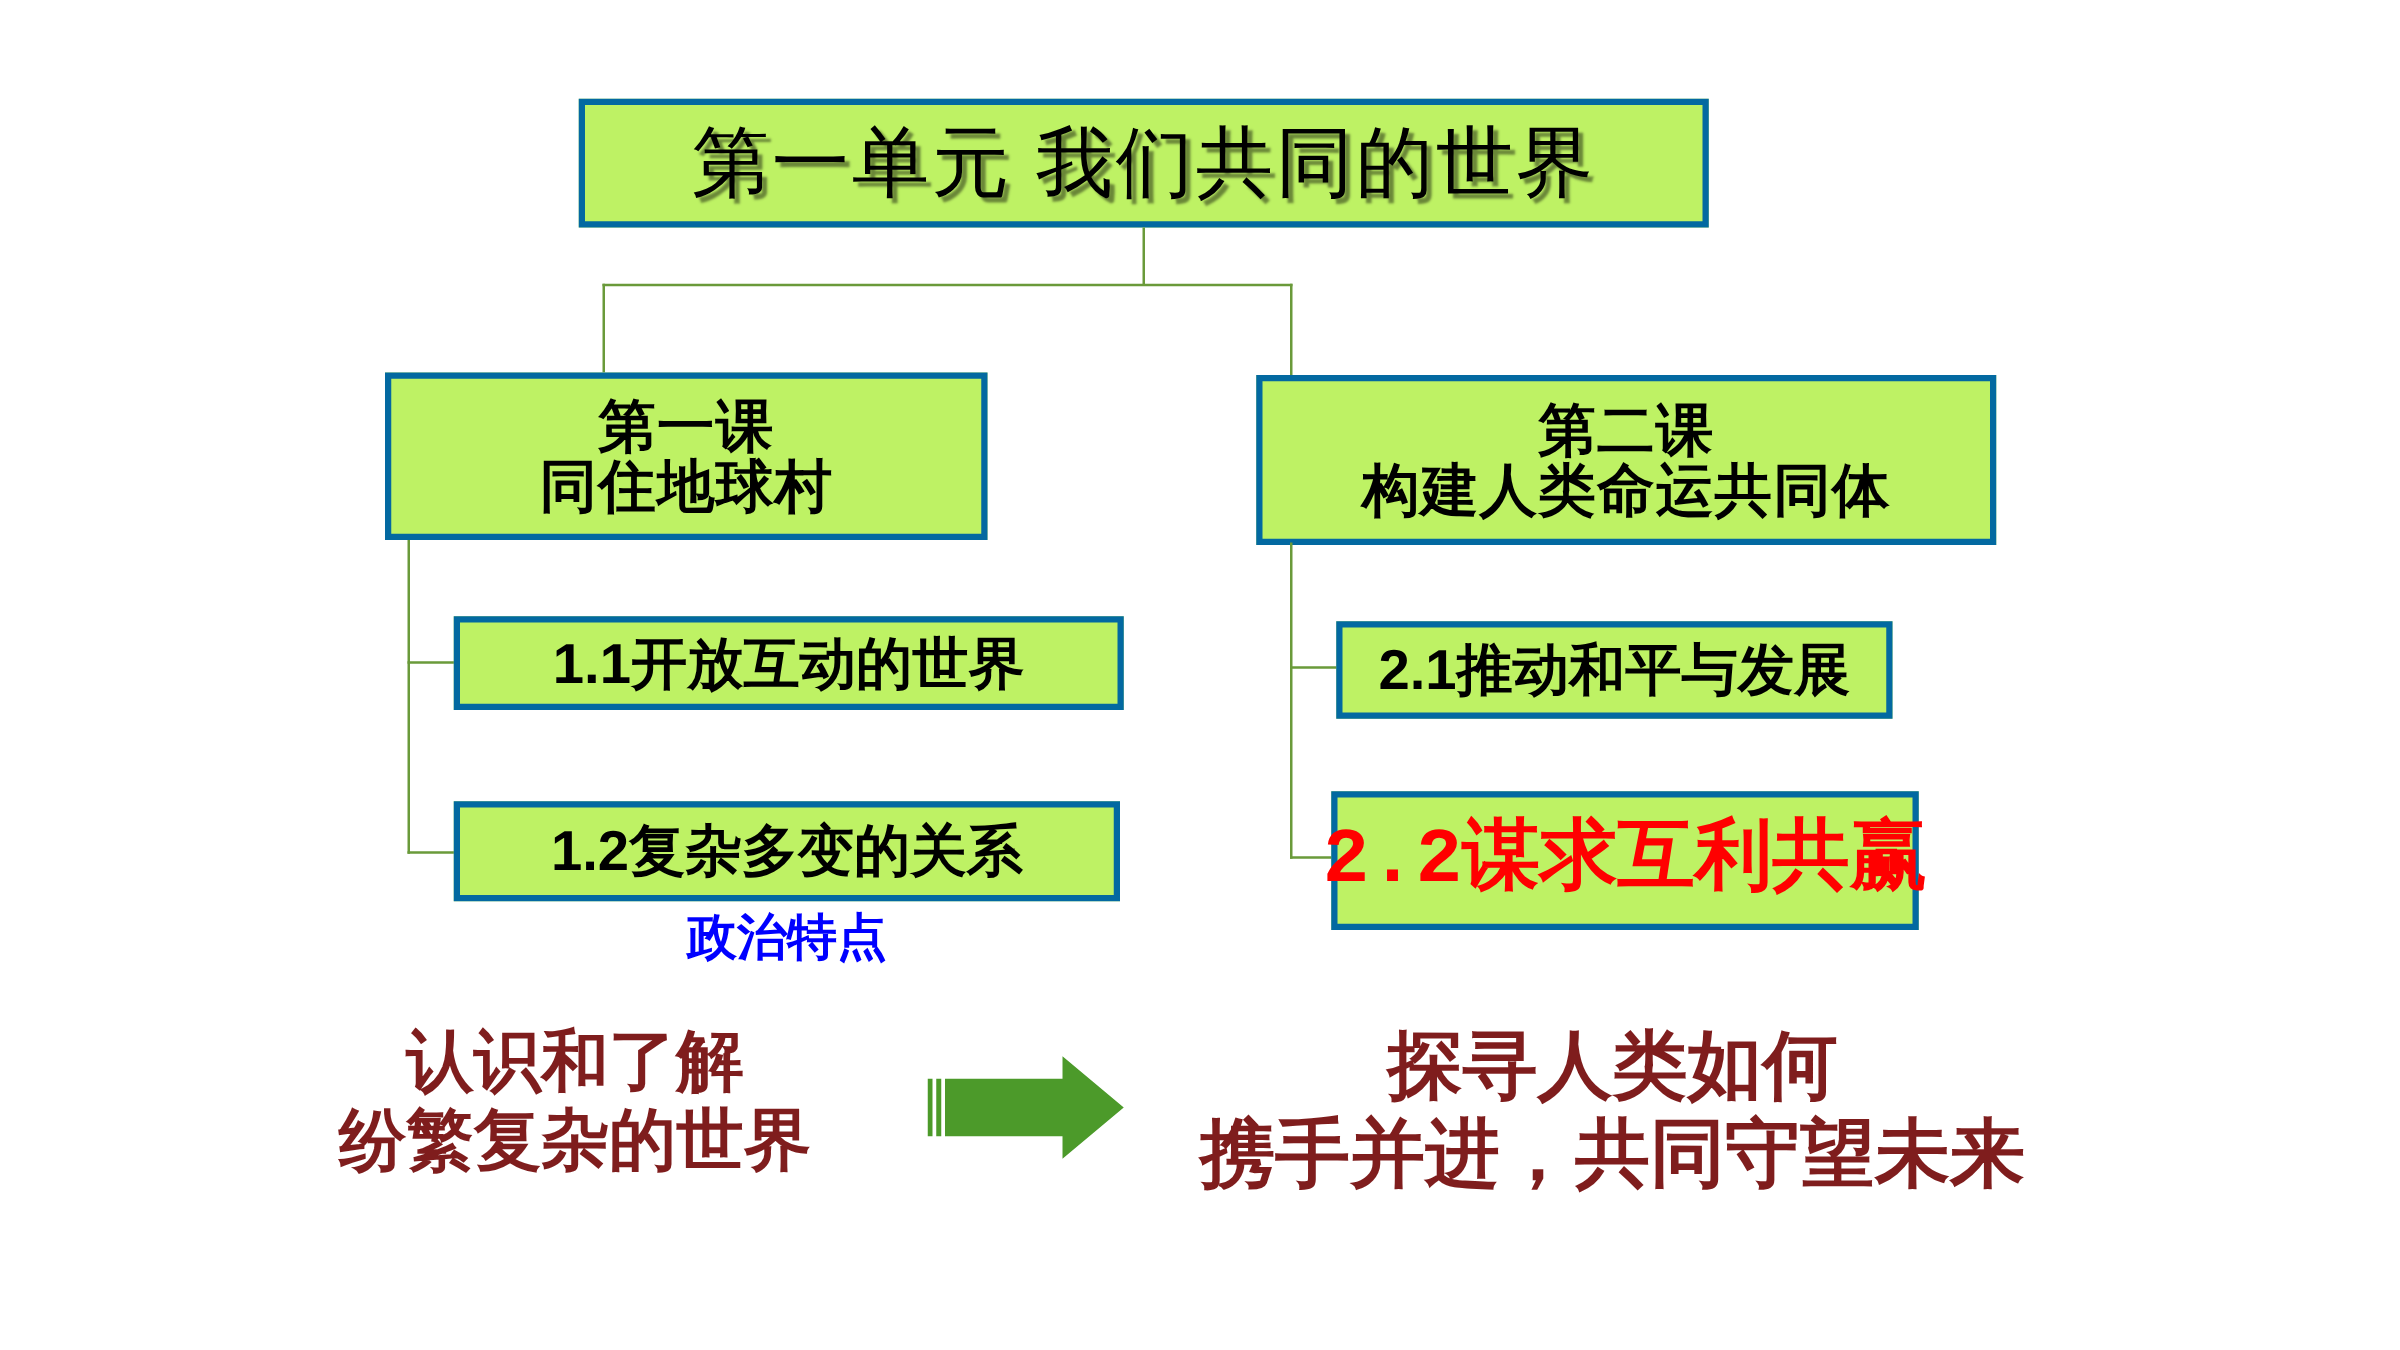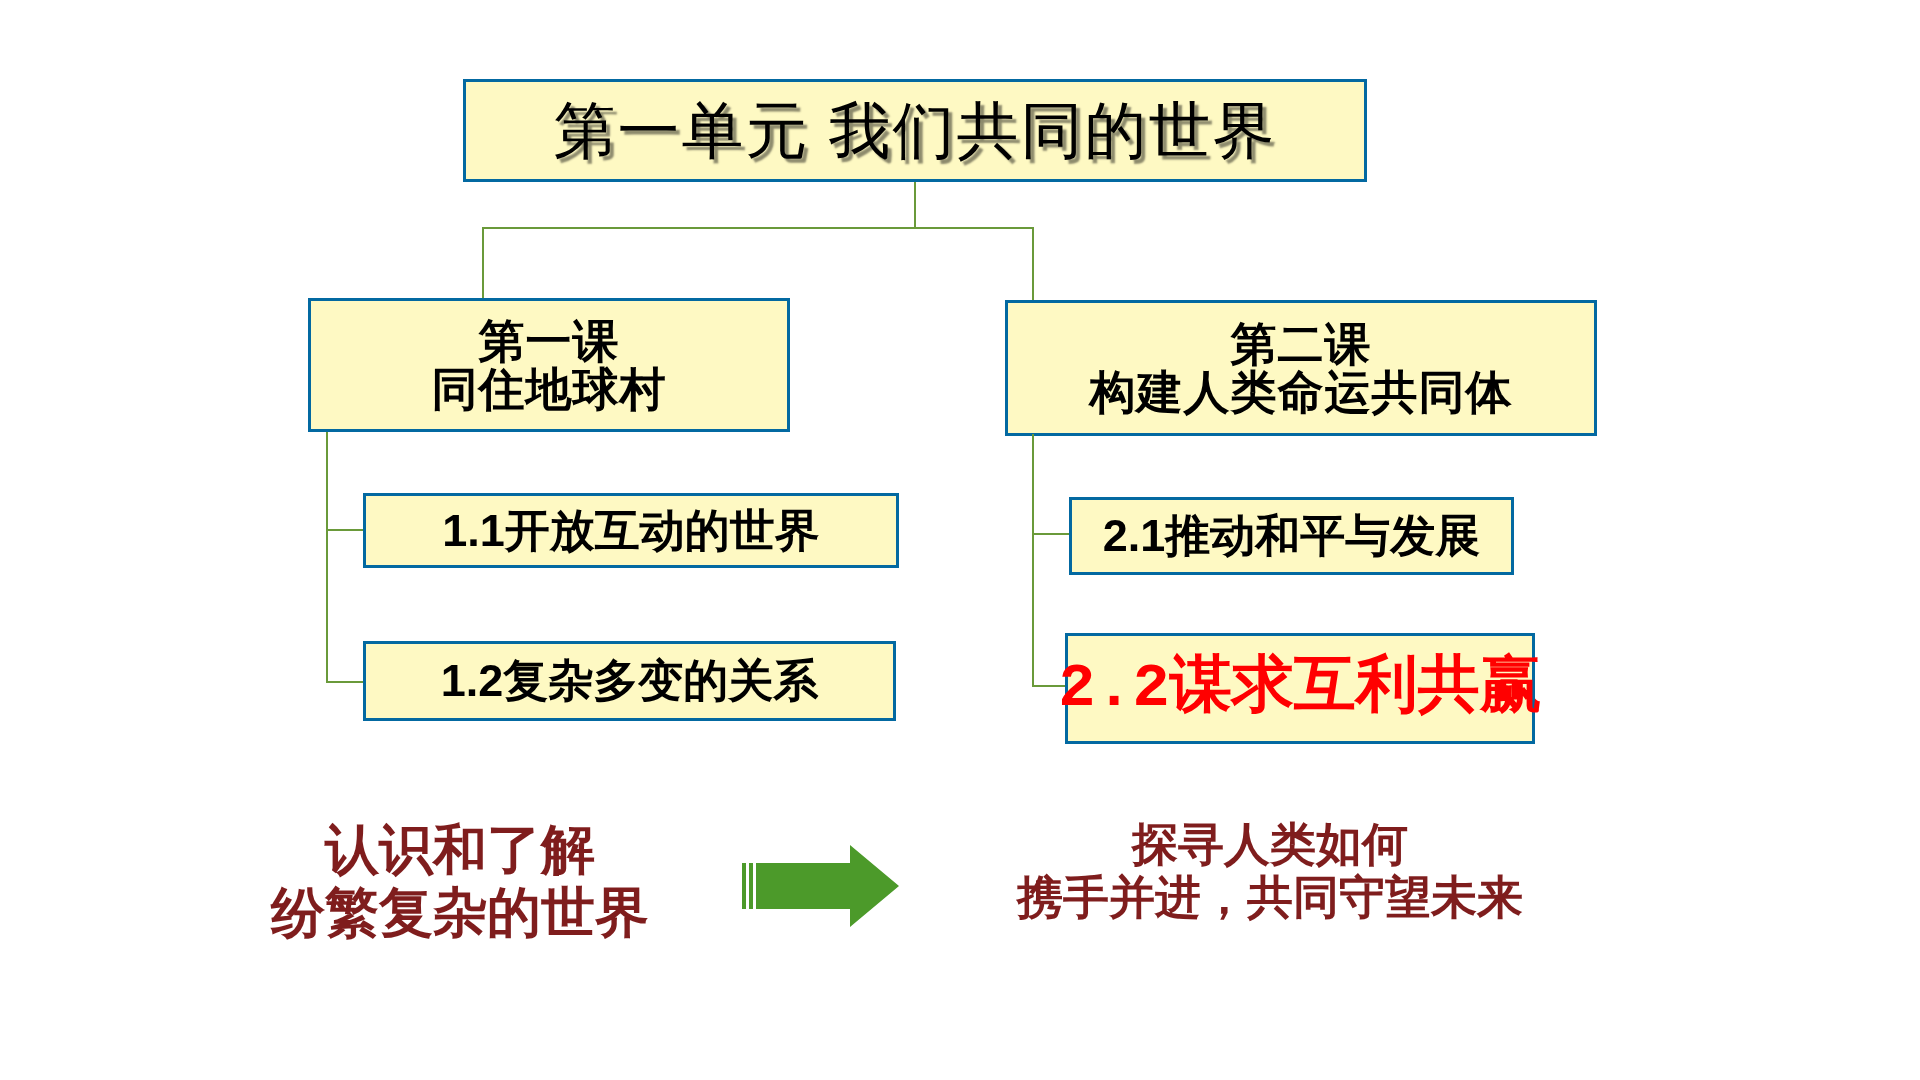--- a/index.html
+++ b/index.html
@@ -14,22 +14,22 @@
     overflow: hidden;
   }
   #slide {
     position: relative;
     width: 1920px;
     height: 1080px;
     background: #ffffff;
   }
   .box {
     position: absolute;
-    background: #fef9c3;
-    border: 3px solid #0369a1;
+    background: #bef264;
+    border: 5px solid #0369a1;
     box-sizing: border-box;
     display: flex;
     flex-direction: column;
     align-items: center;
     justify-content: center;
     text-align: center;
     color: #000000;
     font-weight: bold;
     line-height: 1.05;
     white-space: nowrap;
@@ -131,24 +131,24 @@
     line-height: 1.16;
     text-align: center;
   }
   #caption-left {
     left: 200px;
     top: 818px;
     width: 520px;
     font-size: 54px;
   }
   #caption-right {
-    left: 930px;
+    left: 950px;
     top: 818px;
     width: 680px;
-    font-size: 46px;
+    font-size: 60px;
   }
   .caption-red .line { display: block; }
   
   #flow-arrow {
     position: absolute;
     left: 742px;
     top: 843px;
     width: 160px;
     height: 86px;
   }
@@ -179,20 +179,21 @@
   <div class="connector h" style="left:326px; top:529px; width:38px; height:2px;"></div>
   <div class="connector h" style="left:326px; top:681px; width:38px; height:2px;"></div>
 
   <div class="connector v" style="left:1032px; top:434px; width:2px; height:253px;"></div>
   <div class="connector h" style="left:1032px; top:533px; width:38px; height:2px;"></div>
   <div class="connector h" style="left:1032px; top:685px; width:34px; height:2px;"></div>
 
   <div class="box subtopic" id="sub-11">1.1开放互动的世界</div>
 
   <div class="box subtopic" id="sub-12">1.2复杂多变的关系</div>
+  <div class="note-blue" id="note-politics">政治特点</div>
 
   <div class="box subtopic" id="sub-21">2.1推动和平与发展</div>
 
   <div class="box subtopic" id="sub-22">2.2谋求互利共赢</div>
 
   <div class="caption-red" id="caption-left">
     <span class="line">认识和了解</span>
     <span class="line">纷繁复杂的世界</span>
   </div>
 

